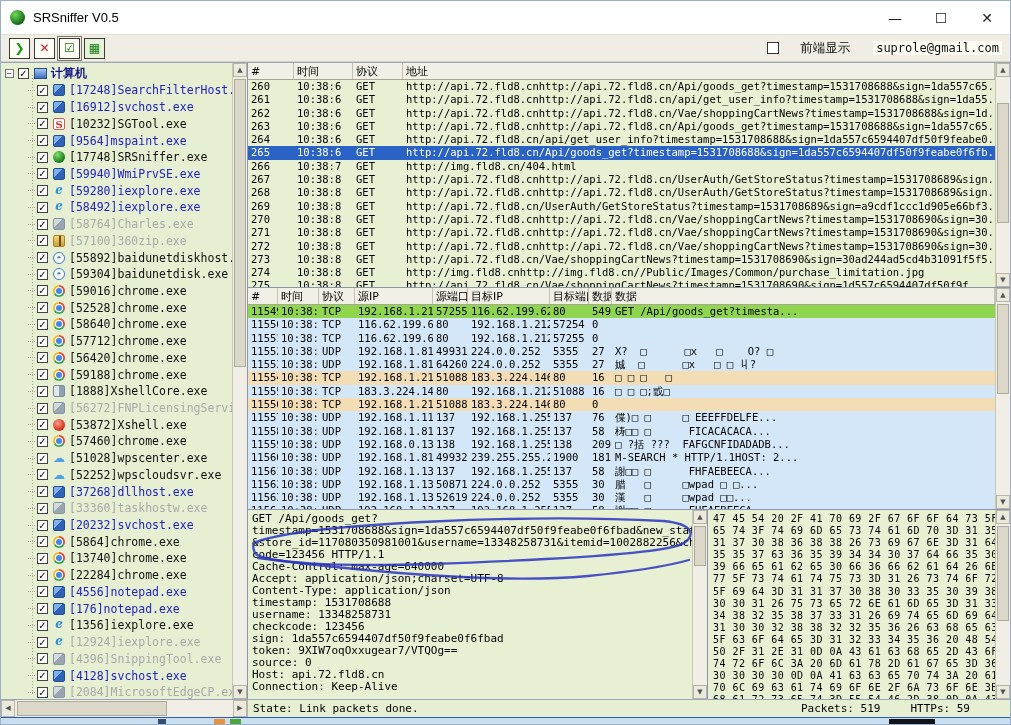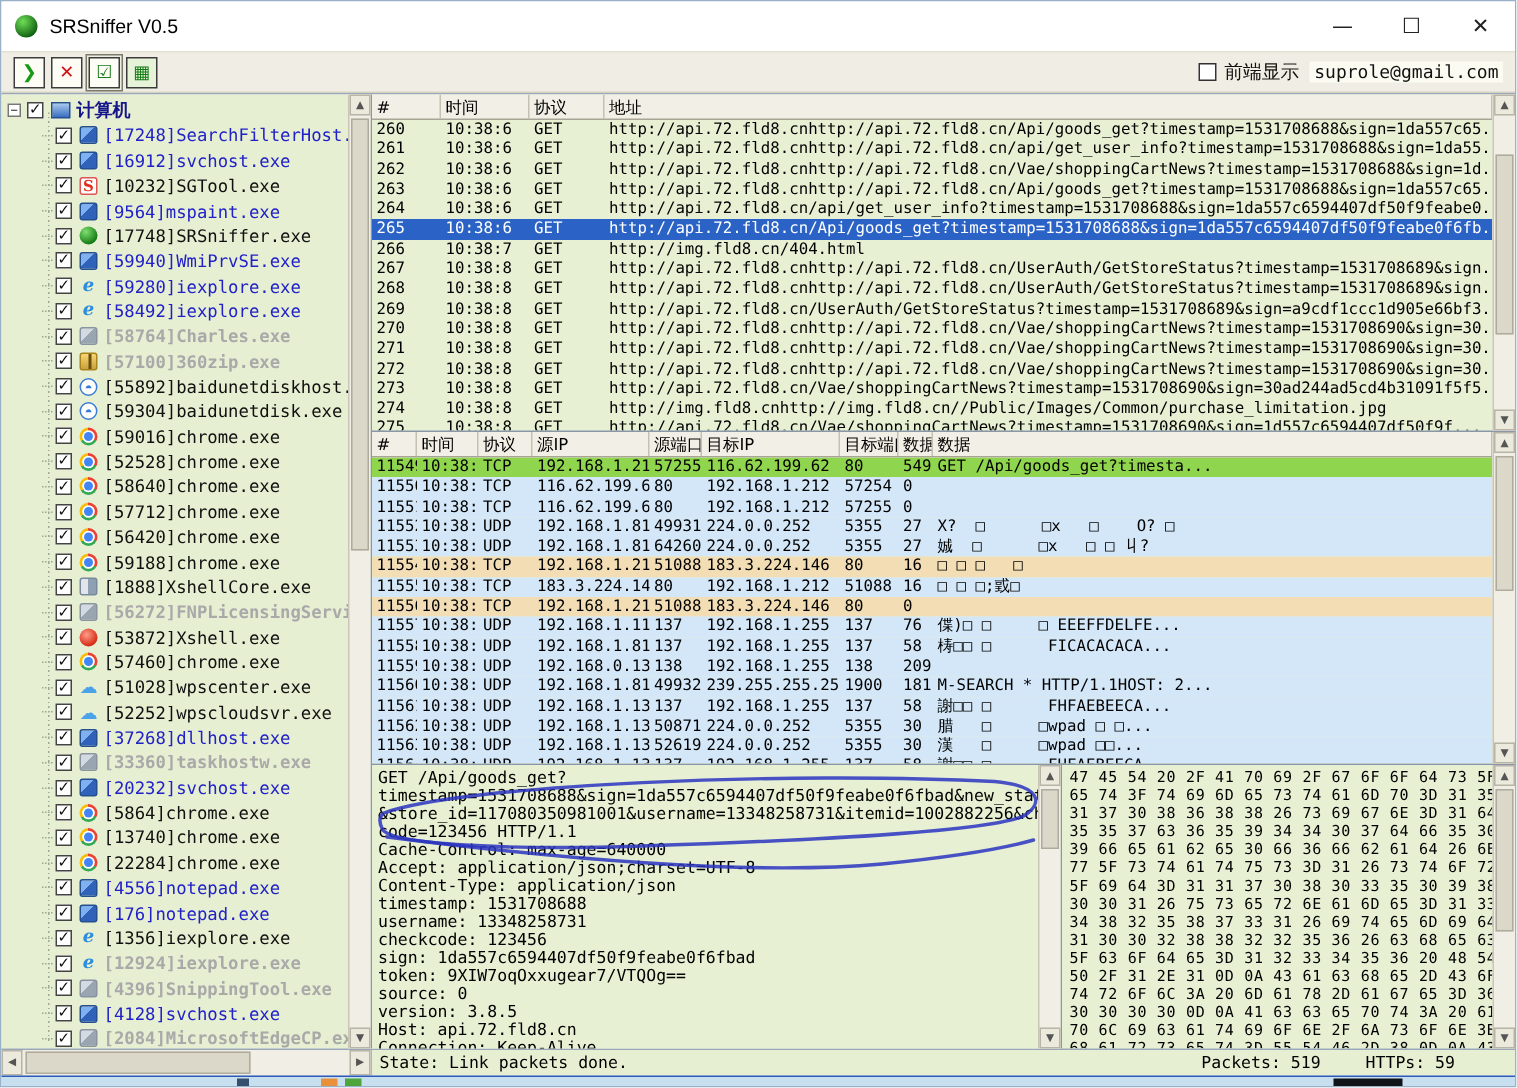--- a/index.html
+++ b/index.html
@@ -18,21 +18,21 @@
 
   
   .toolbar { height:28px; flex:none; background:#f0eee4; border-top:1px solid #e3e0d3; border-bottom:1px solid #d6d3c4;
     display:flex; align-items:center; padding:0 8px; }
   .tool-btn { width:21px; height:21px; margin-right:4px; background:#fdfdf6; border:1px solid #3c3c3c;
     display:flex; align-items:center; justify-content:center; font:bold 12px/12px "DejaVu Sans", sans-serif; }
   .tool-btn:nth-of-type(1) { color:#169a16; }
   .tool-btn:nth-of-type(2) { color:#d41414; }
   .tool-btn:nth-of-type(3) { color:#1c7a1c; outline:1px solid #7a7a6a; outline-offset:1px; }
   .tool-btn:nth-of-type(4) { color:#157a15; background:#e7f3d8; }
-  .tool-right { margin-left:auto; display:flex; align-items:center; }
+  .tool-right { margin-left:auto; display:flex; align-items:center;gap:16px; }
   .front-cb { width:12px; height:12px; border:1px solid #333; background:#fff; margin-right:5px; flex:none; }
   .front-label { font:12.5px "DejaVu Sans", sans-serif; color:#111; margin-right:7px; }
   .email { font:12px "DejaVu Sans Mono", monospace; background:#fbfbf2; padding:0 3px; color:#111; }
 
   
   .main { flex:1; min-height:0; display:flex; border-top:1px solid #9aa7b8; }
 
   
   .sidebar { width:247px; flex:none; background:#e6efd2; border-right:1px solid #8a97a8; display:flex; }
   .tree { flex:1; min-width:0; overflow:hidden; padding-top:2px; position:relative;
@@ -42,21 +42,21 @@
   .expander { width:9px; height:9px; border:1px solid #777; background:#fff; font:8px/7px monospace;
     text-align:center; color:#222; margin-right:4px; flex:none; }
   .cb { width:11px; height:11px; border:1px solid #444; background:#fff; flex:none;
     font:bold 10px/10px "DejaVu Sans", sans-serif; text-align:center; color:#0a0a0a; margin-right:3px; }
   .comp-icon { width:13px; height:11px; background:linear-gradient(#a9c9ef,#3a6fc0); border:1px solid #24508f;
     margin:0 4px 0 2px; flex:none; }
   .root-label { font:bold 12px "DejaVu Sans", sans-serif; color:#16168c; white-space:nowrap; }
   .proc-row { display:flex; align-items:center; height:16.72px; padding-left:27px; }
   .guide { width:7px; border-top:1px dotted #9aa89a; margin-right:2px; flex:none; }
   .plabel { font:11.5px "DejaVu Sans Mono", monospace; white-space:nowrap; overflow:hidden; }
-  .c-blue { color:#2121c8; } .c-black { color:#101010; } .c-gray { color:#a9a9a9;font-weight:bold; }
+  .c-blue { color:#2121c8; } .c-black { color:#101010; } .c-gray { color:#a9a9a9; }
   .picon { width:12px; height:12px; margin:0 4px 0 2px; flex:none; position:relative; border-radius:2px; }
   .icon-window { background:linear-gradient(135deg,#7fb0ef 0 42%,#2f62b8 42%); border:1px solid #24508f; }
   .icon-window-gray { background:linear-gradient(135deg,#d4dae2 0 42%,#9aa5b2 42%); border:1px solid #8a93a0; }
   .icon-sgtool { background:#fff; border:1px solid #d55; }
   .icon-sgtool::before { content:"S"; position:absolute; inset:0; text-align:center; font:bold 10px/11px "DejaVu Serif", serif; color:#e03020; }
   .icon-globe { background:radial-gradient(circle at 35% 30%, #7fe070, #157a15 72%); border-radius:50%; }
   .icon-ie::before { content:"e"; position:absolute; inset:0; text-align:center; font:italic bold 12px/11px "DejaVu Serif", serif; color:#2e8ede; }
   .icon-zip { background:linear-gradient(#f7d674,#caa23a); border:1px solid #a8841f; }
   .icon-zip::before { content:""; position:absolute; left:5px; top:0; bottom:0; width:2px; background:#6b4e0e; }
   .icon-baidu { background:#fff; border:1px solid #3a7bd5; border-radius:50%; }
@@ -86,21 +86,21 @@
   .tbl { flex:1; min-width:0; display:flex; flex-direction:column; overflow:hidden; }
   .thead { display:flex; height:17px; flex:none; background:#f2f0e6; border-bottom:1px solid #a8a496; }
   .th { font:11px/15px "DejaVu Sans", sans-serif; color:#000; padding:1px 3px 0; border-right:1px solid #c4c1b2;
     white-space:nowrap; overflow:hidden; flex:none; }
   .tbody { flex:1; overflow:hidden; }
   .tr { display:flex; height:13.3px; line-height:13.4px; font-size:10.5px; white-space:nowrap; color:#000; }
   .td { padding:0 3px; overflow:hidden; flex:none; }
   .ht-c0 { width:46px; } .ht-c1 { width:59px; } .ht-c2 { width:50px; } .ht-c3 { flex:1 1 0; min-width:0; }
   .http-pane .tr.selected { background:#2a63c5; color:#fff; }
   .pt-c0 { width:30px; } .pt-c1 { width:41px; } .pt-c2 { width:36px; } .pt-c3 { width:78px; }
-  .pt-c4 { width:35px; } .pt-c5 { width:92px; } .pt-c6 { width:39px; } .pt-c7 { width:23px; }
+  .pt-c4 { width:35px; } .pt-c5 { width:82px; } .pt-c6 { width:39px; } .pt-c7 { width:23px; }
   .pt-c8 { flex:1 1 0; min-width:0; white-space:pre; }
   .packet-pane .tr { background:#d3e7f8; }
   .packet-pane .tr.r-green { background:#8fd54d; }
   .packet-pane .tr.r-tan { background:#f2ddb4; }
 
   
   .bottom-pane { flex:1; min-height:0; display:flex; }
   .req-panel { width:460px; flex:none; display:flex; border-right:1px solid #8a97a8; background:#e7f0d3; position:relative; }
   .req-text { flex:1; min-width:0; overflow:hidden; padding:3px 0 0 4px; }
   .req-line { font-size:11px; line-height:12.0px; white-space:pre; color:#000; }
@@ -692,20 +692,21 @@
 
   <div class="tr">
     <div class="td pt-c0">11559</div>
     <div class="td pt-c1">10:38:7</div>
     <div class="td pt-c2">UDP</div>
     <div class="td pt-c3">192.168.0.139</div>
     <div class="td pt-c4">138</div>
     <div class="td pt-c5">192.168.1.255</div>
     <div class="td pt-c6">138</div>
     <div class="td pt-c7">209</div>
+    <div class="td pt-c8">□ ?括 ???  FAFGCNFIDADADB...</div>
   </div>
 
   <div class="tr">
     <div class="td pt-c0">11560</div>
     <div class="td pt-c1">10:38:7</div>
     <div class="td pt-c2">UDP</div>
     <div class="td pt-c3">192.168.1.81</div>
     <div class="td pt-c4">49932</div>
     <div class="td pt-c5">239.255.255.250</div>
     <div class="td pt-c6">1900</div>
@@ -792,21 +793,20 @@
   <div class="req-line">username: 13348258731</div>
 
   <div class="req-line">checkcode: 123456</div>
 
   <div class="req-line">sign: 1da557c6594407df50f9feabe0f6fbad</div>
 
   <div class="req-line">token: 9XIW7oqOxxugear7/VTQOg==</div>
 
   <div class="req-line">source: 0</div>
 
-  <div class="req-line">version: 3.8.5</div>
 
   <div class="req-line">Host: api.72.fld8.cn</div>
 
   <div class="req-line">Connection: Keep-Alive</div>
 </div>
           <svg class="annotation" viewBox="0 0 445 195">
             <path d="M 8,32 C 60,13 280,4 415,11 C 448,14 446,26 436,33 C 420,44 300,50 180,54 C 90,57 14,53 7,43 C 4,37 5,34 8,32" fill="none" stroke="#2b35c0" stroke-width="2.3" stroke-linecap="round" opacity="0.85"></path>
             <path d="M 10,48 C 120,62 250,74 340,66 C 390,61 420,56 441,50" fill="none" stroke="#2b35c0" stroke-width="2.3" stroke-linecap="round" opacity="0.85"></path>
           </svg>
           <div class="vscroll">

